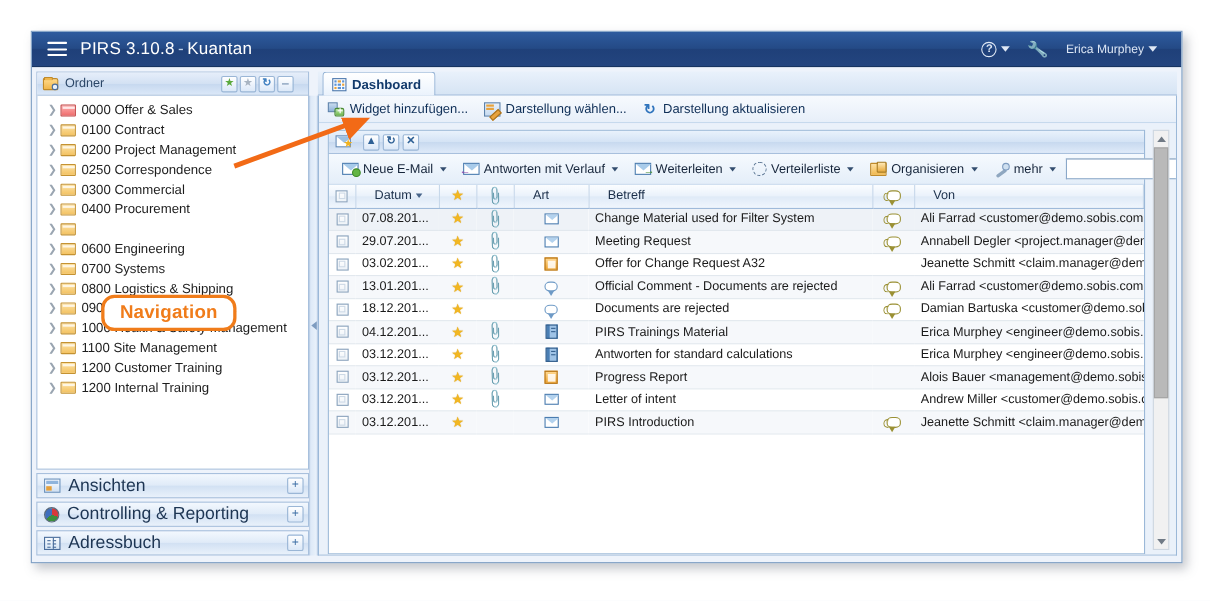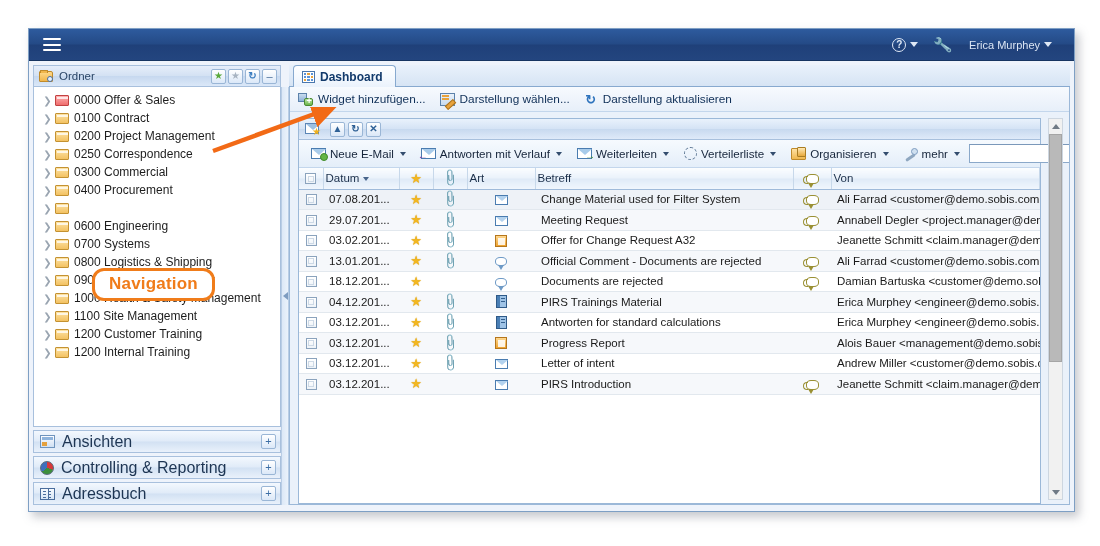--- a/index.html
+++ b/index.html
@@ -60,21 +60,21 @@
     display:flex; flex-direction:column;
   }
   #folder-panel {
     flex:1 1 auto; display:flex; flex-direction:column;
     border:1px solid #a8c0dd; background:#ffffff; min-height:0;
   }
   #folder-head {
     height:21px; flex:0 0 21px;
     background: linear-gradient(to bottom,#e6eefa 0%,#d3e1f3 50%,#c6d8ef 51%,#dbe8f8 100%);
     border-bottom:1px solid #a8c0dd;
-    display:flex; align-items:center; padding:0 3px 0 5px;
+    display:flex; align-items:center; padding:0 13px 0 5px;
   }
   .ico-foldersearch {
     width:15px; height:13px; position:relative; margin-right:5px;
   }
   .ico-foldersearch .f {
     position:absolute; left:0; top:1px; width:14px; height:11px;
     background:linear-gradient(to bottom,#ffd98a,#f0b64b); border:1px solid #c08a2a; border-radius:1px 2px 1px 1px;
   }
   .ico-foldersearch .f:before{
     content:""; position:absolute; left:0; top:-2px; width:6px;height:2px;
@@ -247,21 +247,21 @@
     margin-left:auto; width:155px; height:19px; background:#ffffff;
     border:1px solid #8aa8c9; border-top-color:#7a98ba; font-size:11px; padding:0 4px; color:#333;
   }
 
   
   #table-wrap { flex:1 1 auto; position:relative; overflow:hidden; }
   table.grid { border-collapse:collapse; width:100%; table-layout:fixed; }
   table.grid th {
     height:21px; font-size:11.5px; font-weight:normal; color:#1b2f4a; text-align:left;
     background:linear-gradient(to bottom,#fbfdff 0%,#eaf2fb 48%,#dfeaf7 52%,#f0f6fd 100%);
-    border-right:1px solid #c7d8ea; border-bottom:1px solid #9fbada; padding:0 2px;
+    border-right:1px solid #c7d8ea; border-bottom:1px solid #9fbada; padding:0 17px;
     white-space:nowrap; user-select:none;
   }
   table.grid th.c { text-align:center; padding:0; }
   table.grid td {
     height:20.5px; font-size:11.5px; color:#1a1a1a; padding:0 6px;
     border-bottom:1px solid #e2e8ee; white-space:nowrap; overflow:hidden;
   }
   table.grid td.c { text-align:center; padding:0; }
   tr.r-alt td { background:#f6f8fb; }
   tr.r-sel td { background:#eef2f7; }
@@ -304,20 +304,23 @@
 <body>
 
 <div id="app-window">
 
   <div id="titlebar">
     <div class="hamburger">
         <i></i>
         <i></i>
         <i></i>
       </div>
+    <div id="app-title">
+      <span>PIRS 3.10.8</span><span class="dash">-</span><span>Kuantan</span>
+    </div>
     <div id="title-right">
       <div class="tb-btn">
         <div class="q-circle">?</div>
         <div class="caret-dn"></div>
       </div>
       <div class="tb-btn">
         <div class="wrench">🔧</div>
       </div>
       <div class="tb-btn">
         <span id="user-name">Erica Murphey</span>

